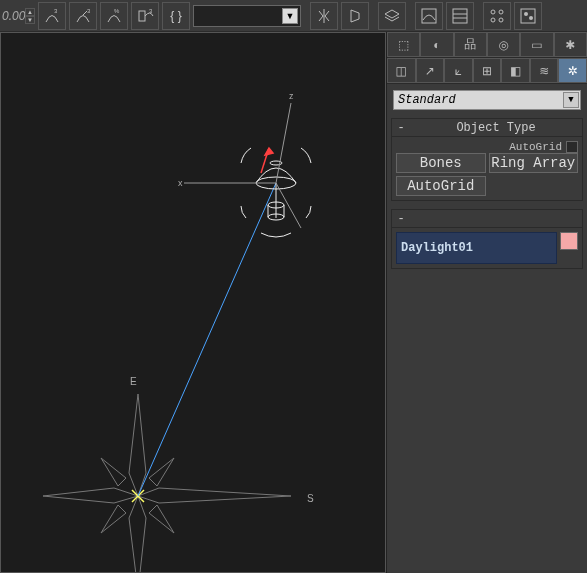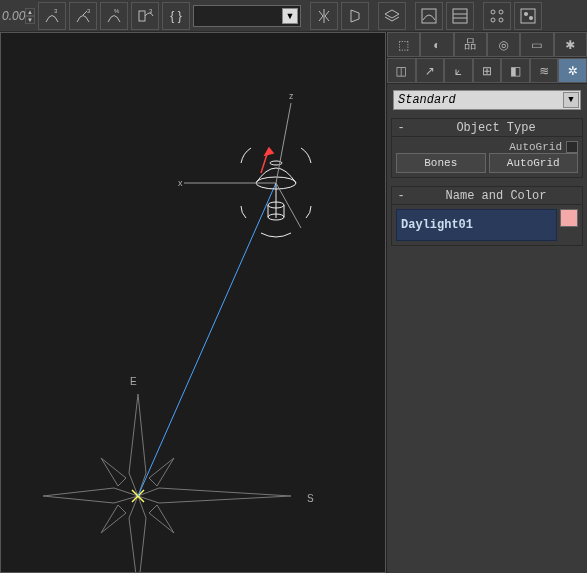--- a/index.html
+++ b/index.html
@@ -155,21 +155,21 @@
     display:grid;
     grid-template-columns: 1fr 1fr;
     gap: 3px;
   }
   .btn-grid button {
     height: 20px;
     background:#444;
     border:1px solid #666;
     color:#ddd;
     font-family:"Courier New",monospace;
-    font-size:11px;
+    font-size:14px;
     cursor:pointer;
   }
   .btn-grid button.active {
     background:#6fa8d6;
     color:#000;
     border:1px solid #8fc8f6;
   }
   
   .name-row {
     display:flex;
@@ -373,29 +373,29 @@
         <span class="toggle">-</span>
         <span class="title">Object Type</span>
       </div>
       <div class="rollout-body">
         <div class="autogrid-row">
           <span>AutoGrid</span>
           <span class="checkbox"></span>
         </div>
         <div class="btn-grid">
           <button>Bones</button>
+          <button>Ring Array</button>
           <button>AutoGrid</button>
         </div>
       </div>
     </div>
 
     <div class="rollout">
       <div class="rollout-head">
         <span class="toggle">-</span>
-        <span class="title">Name and Color</span>
       </div>
       <div class="rollout-body">
         <div class="name-row">
           <input class="name-input" value="Daylight01" style="">
           <span class="color-swatch" style="background:#f5a9a9"></span>
         </div>
       </div>
     </div>
 
   </div>

